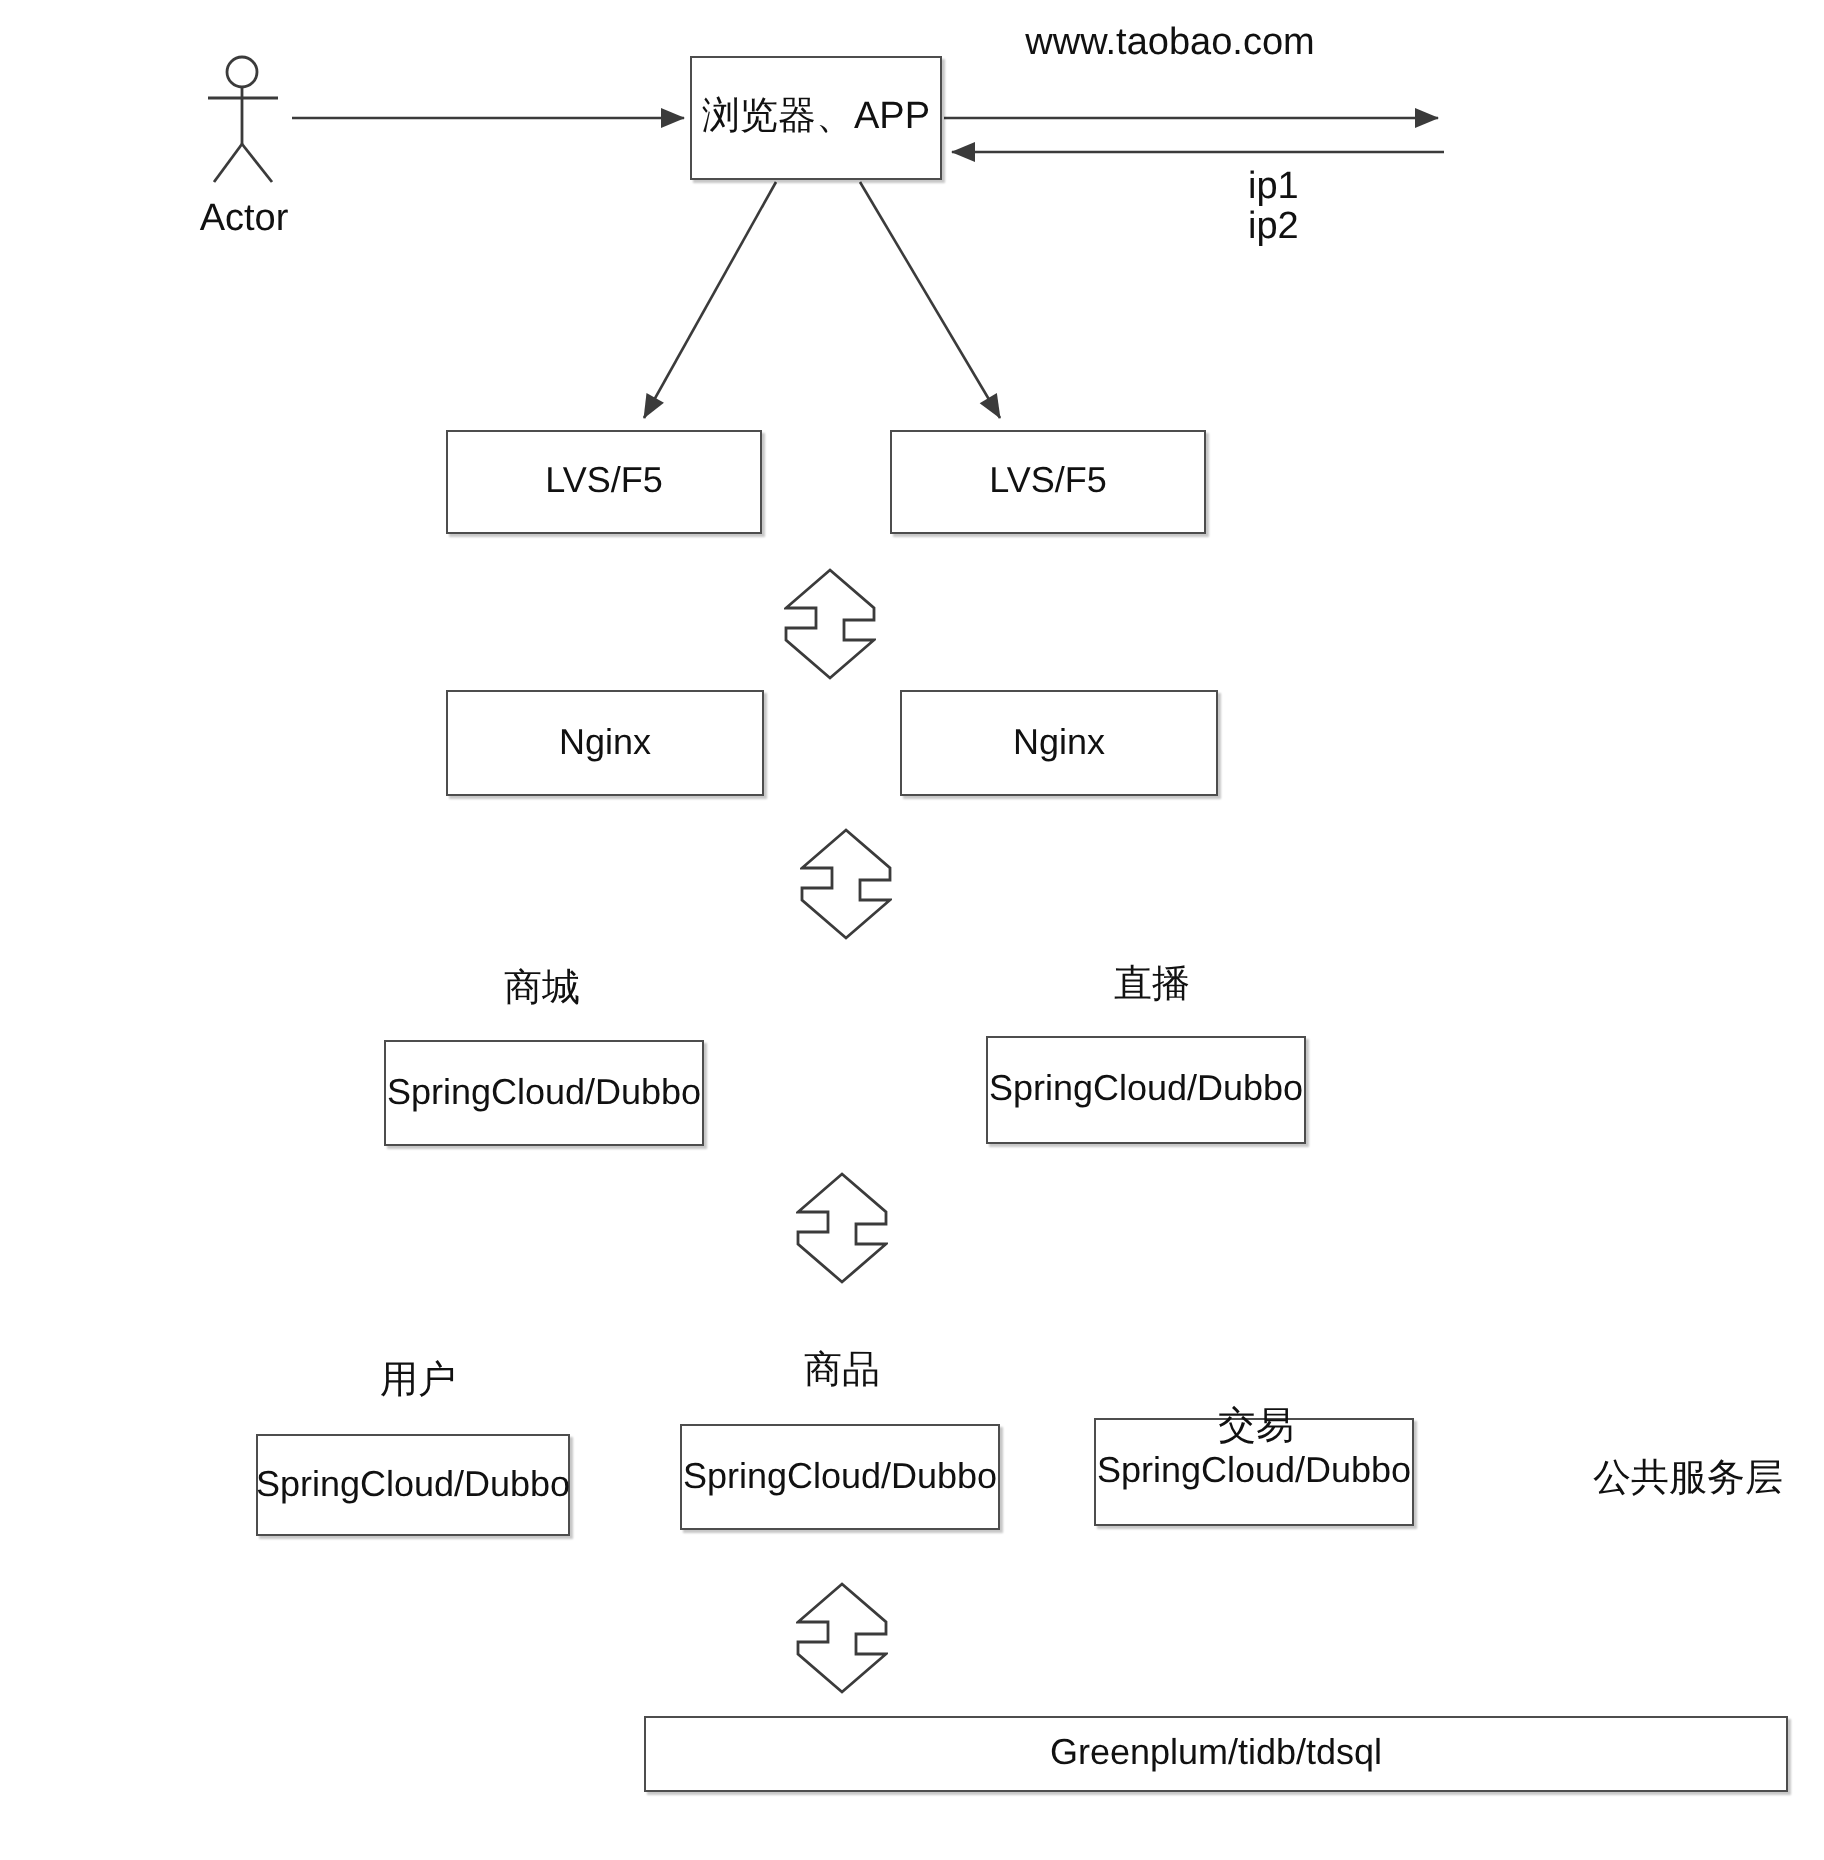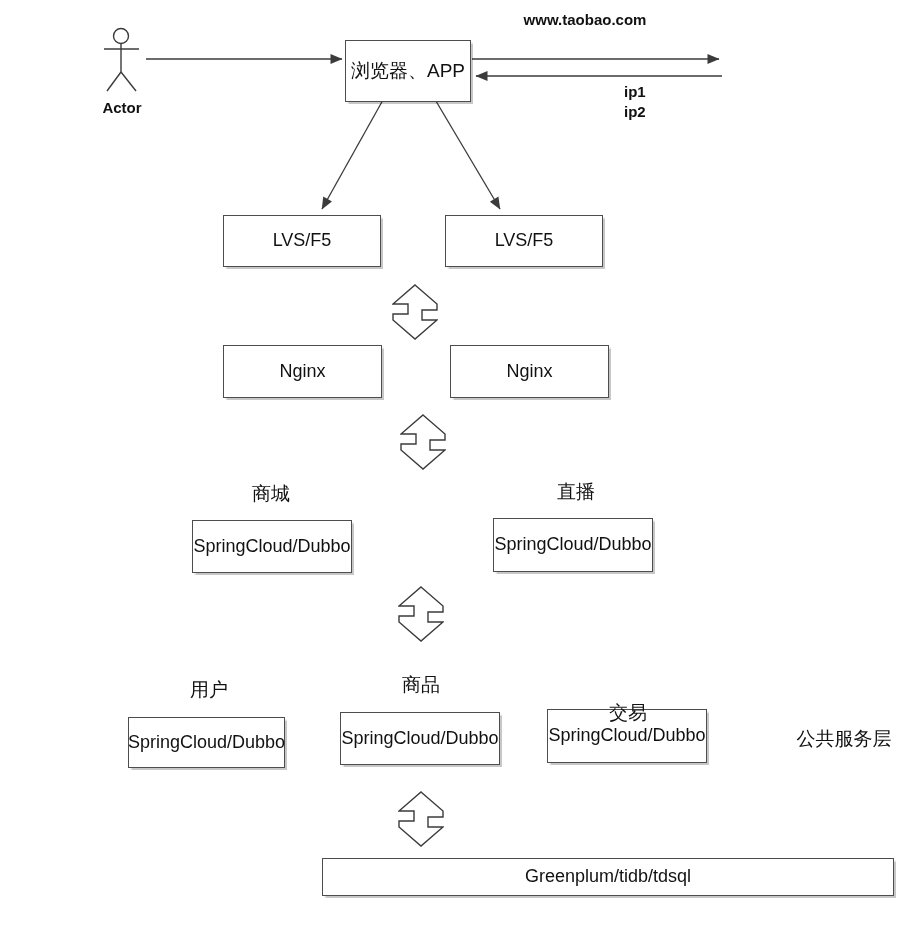--- a/index.html
+++ b/index.html
@@ -28,21 +28,21 @@
     white-space:nowrap;
   }
   .node-cjk{font-size:19px;}
   .lbl{
     position:absolute;
     white-space:nowrap;
     color:#111111;
   }
   .lbl-center{transform:translateX(-50%);}
   .lbl-cjk{font-size:19px;font-family:Liberation Mono, monospace;}
-  .lbl-sm{font-size:15px;font-weight:bold;}
+  .lbl-sm{font-size:19px;}
 </style>
 </head>
 <body>
 
 <div class="canvas">
 
   <svg class="layer" width="912" height="930" viewBox="0 0 912 930">
     <defs>
       <marker id="ah" markerUnits="userSpaceOnUse" markerWidth="14" markerHeight="12" refX="12.5" refY="6" orient="auto">
         <path d="M1,1 L13,6 L1,11 Z" fill="#3b3b3b"></path>
@@ -65,21 +65,21 @@
     <line x1="722" y1="76" x2="476" y2="76" stroke="#3b3b3b" stroke-width="1.3" marker-end="url(#ah)"></line>
     <line x1="388" y1="91" x2="322" y2="209" stroke="#3b3b3b" stroke-width="1.3" marker-end="url(#ah)"></line>
     <line x1="430" y1="91" x2="500" y2="209" stroke="#3b3b3b" stroke-width="1.3" marker-end="url(#ah)"></line>
 
     <use href="#swap-arrow" x="392" y="284" width="46" height="57"></use>
     <use href="#swap-arrow" x="400" y="414" width="46" height="57"></use>
     <use href="#swap-arrow" x="398" y="586" width="46" height="57"></use>
     <use href="#swap-arrow" x="398" y="791" width="46" height="57"></use>
   </svg>
 
-  <div class="node node-cjk" style="left:345px;top:40px;width:126px;height:62px">浏览器、APP</div>
+  <div class="node node-cjk" style="left:345px;top:28px;width:126px;height:62px">浏览器、APP</div>
 
   <div class="node" style="left:223px;top:215px;width:158px;height:52px">LVS/F5</div>
   <div class="node" style="left:445px;top:215px;width:158px;height:52px">LVS/F5</div>
 
   <div class="node" style="left:223px;top:345px;width:159px;height:53px">Nginx</div>
   <div class="node" style="left:450px;top:345px;width:159px;height:53px">Nginx</div>
 
   <div class="node" style="left:192px;top:520px;width:160px;height:53px">SpringCloud/Dubbo</div>
   <div class="node" style="left:493px;top:518px;width:160px;height:54px">SpringCloud/Dubbo</div>
 

